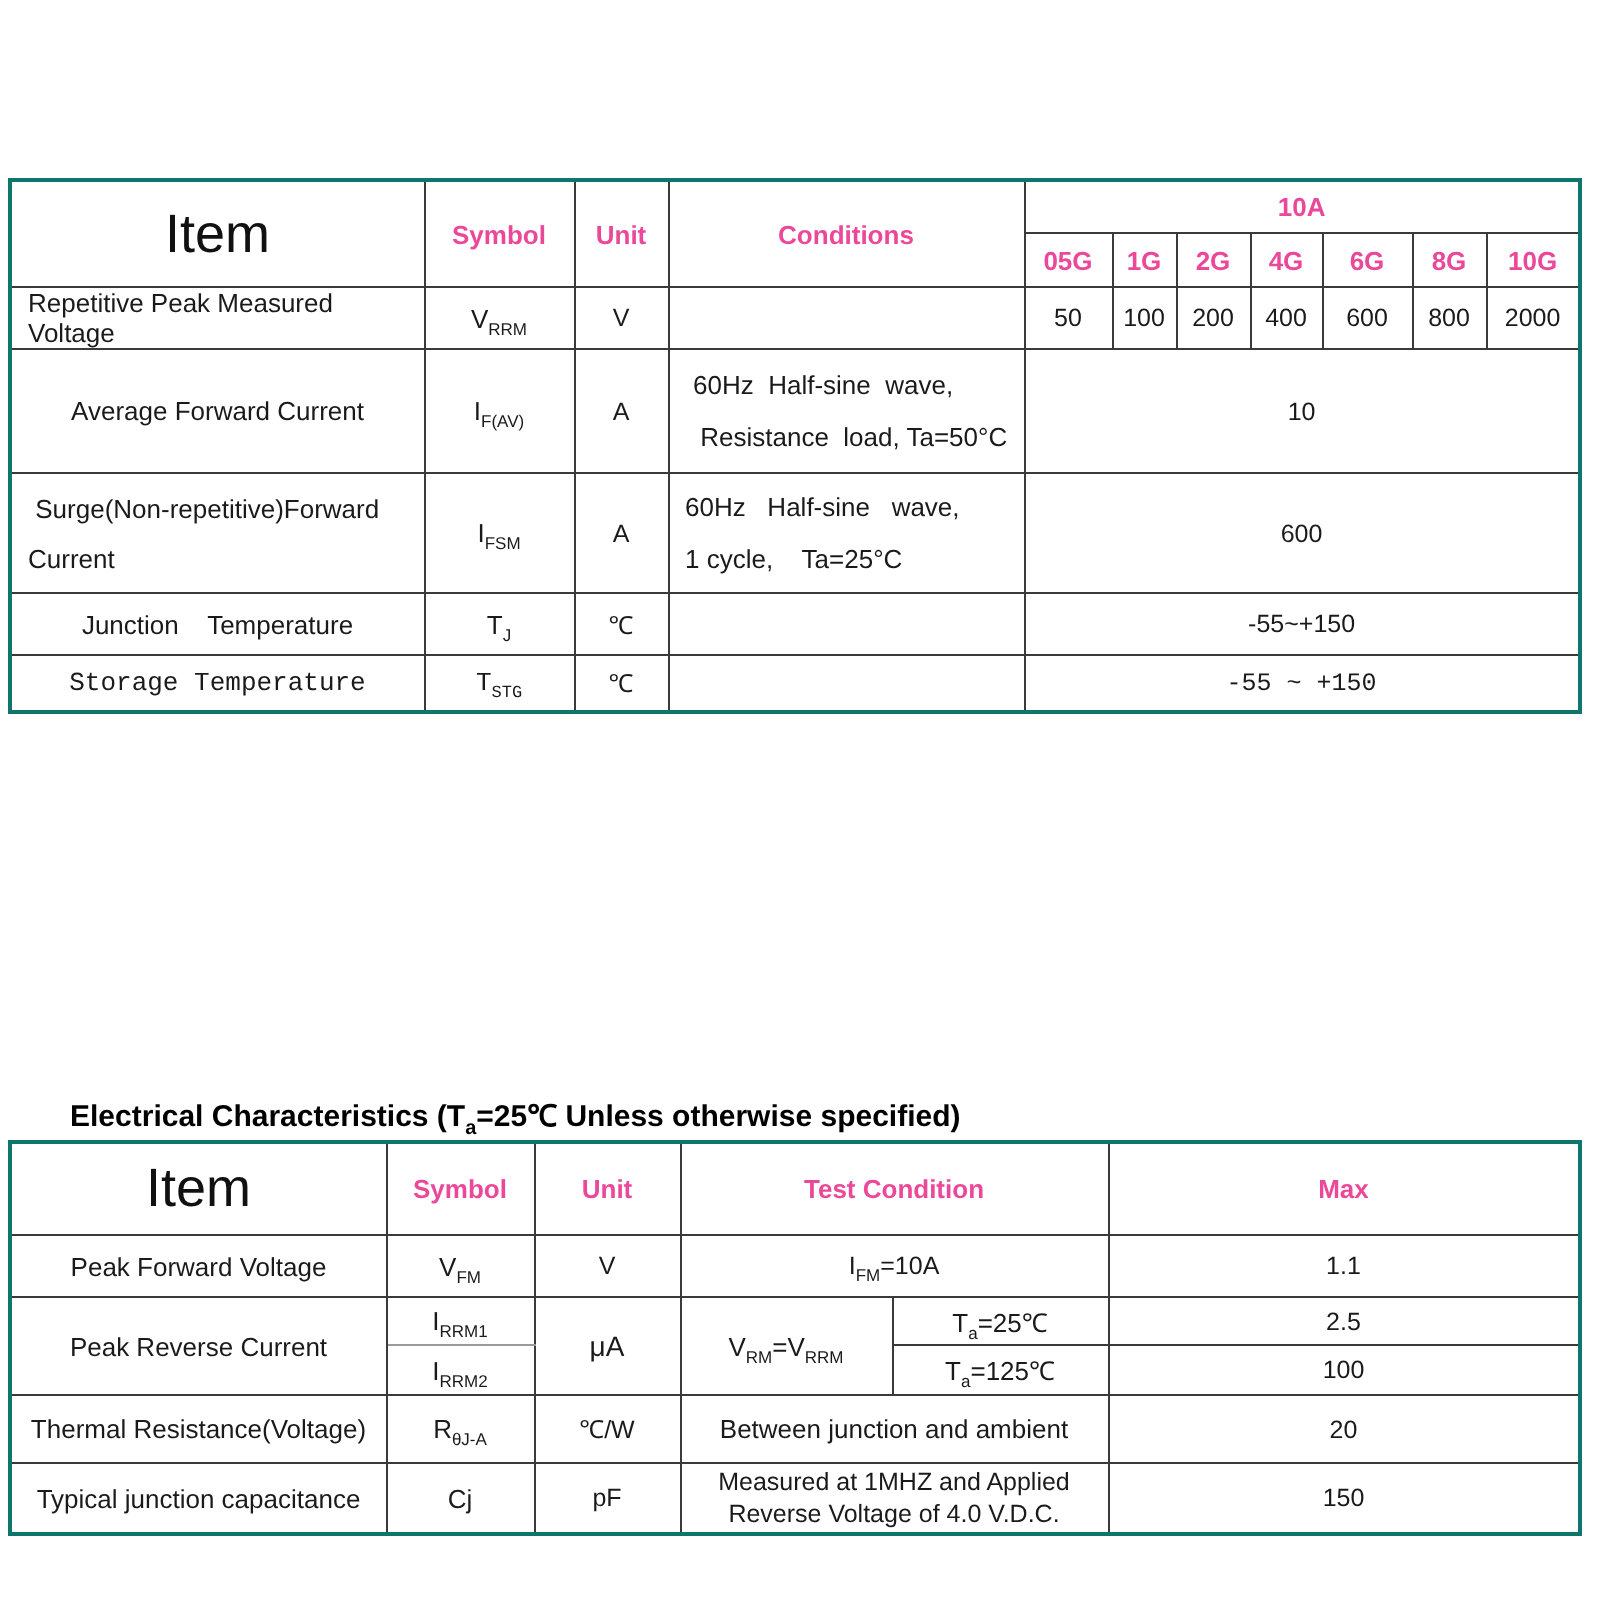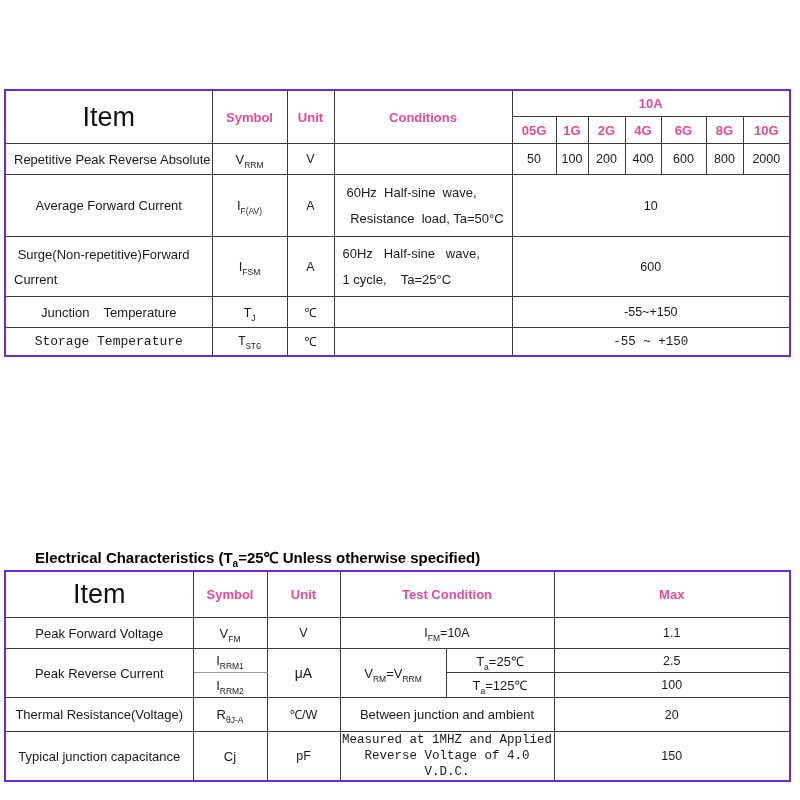--- a/index.html
+++ b/index.html
@@ -1,32 +1,32 @@
 <!DOCTYPE html>
 <html><head>
 <meta charset="utf-8">
 <style>
   html,body{margin:0;padding:0;background:#fff;}
   .sheet{position:relative;width:800px;height:800px;background:#fff;
          font-family:"Liberation Sans",sans-serif;color:#000;overflow:hidden;}
   .title{position:absolute;font-weight:bold;font-size:15.5px;white-space:nowrap;}
   .title sub{font-weight:bold;font-size:10px;}
   table{position:absolute;border-collapse:collapse;table-layout:fixed;
-        background:#fff;border:2px solid #6d28d9;}
+        background:#fff;border:2px solid #0f766e;}
   td,th{border:1px solid #3a3a3a;padding:0;font-size:13px;font-weight:normal;
         text-align:center;vertical-align:middle;overflow:hidden;color:#1a1a1a;}
   th{font-weight:bold;color:#ec4899;}
   .item-hdr{font-size:27px;font-weight:normal;color:#111;}
   sub{font-size:8.5px;line-height:0;}
   .left{text-align:left;padding-left:8px;}
   .pre{white-space:pre-wrap;}
   .num{font-size:12.5px;}
   .cond2 div{line-height:26px;font-size:13px;}
   .item2 div{line-height:25px;}
-  .serif{font-family:Liberation Mono, monospace;font-size:12.5px;}
+  .serif{font-family:Liberation Sans, sans-serif;font-size:12.5px;}
   .serif div{line-height:16px;}
   .muA{font-size:14px;}
   .graybot{border-bottom:1.5px solid #9a9a9a;}
   
   .t1r0 td,.t1r0 th{height:25px;}
   .t1r1 th{height:26px;}
   .t1r2 td{height:30px;}
   .t1r3 td{height:61px;}
   .t1r4 td{height:59px;}
   .t1r5 td{height:30px;}
@@ -70,21 +70,21 @@
     <tr class="t1r1">
       <th>05G</th>
       <th>1G</th>
       <th>2G</th>
       <th>4G</th>
       <th>6G</th>
       <th>8G</th>
       <th>10G</th>
     </tr>
     <tr class="t1r2">
-      <td class="left">Repetitive Peak Reverse Absolute</td>
+      <td class="left">Repetitive Peak Measured Voltage</td>
       <td><span>V</span><sub>RRM</sub></td>
       <td class="num">V</td>
       <td></td>
       <td class="num">50</td>
       <td class="num">100</td>
       <td class="num">200</td>
       <td class="num">400</td>
       <td class="num">600</td>
       <td class="num">800</td>
       <td class="num">2000</td>

